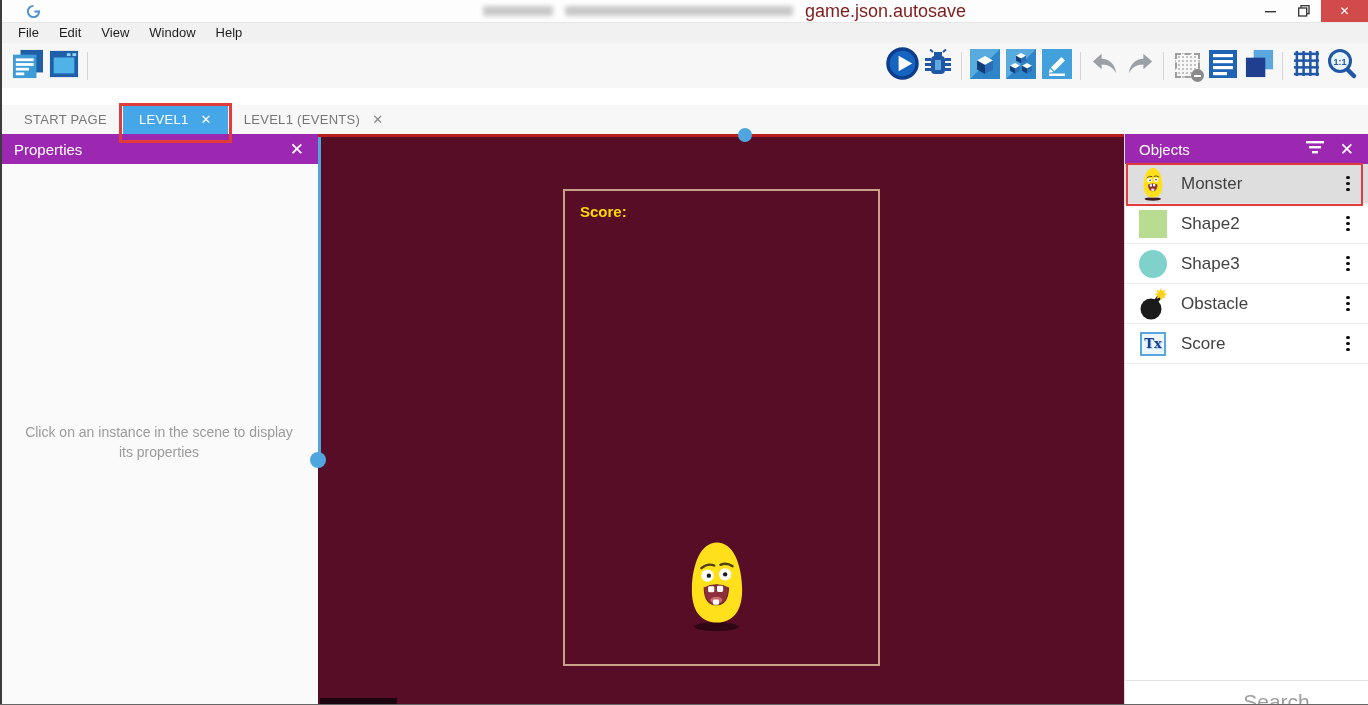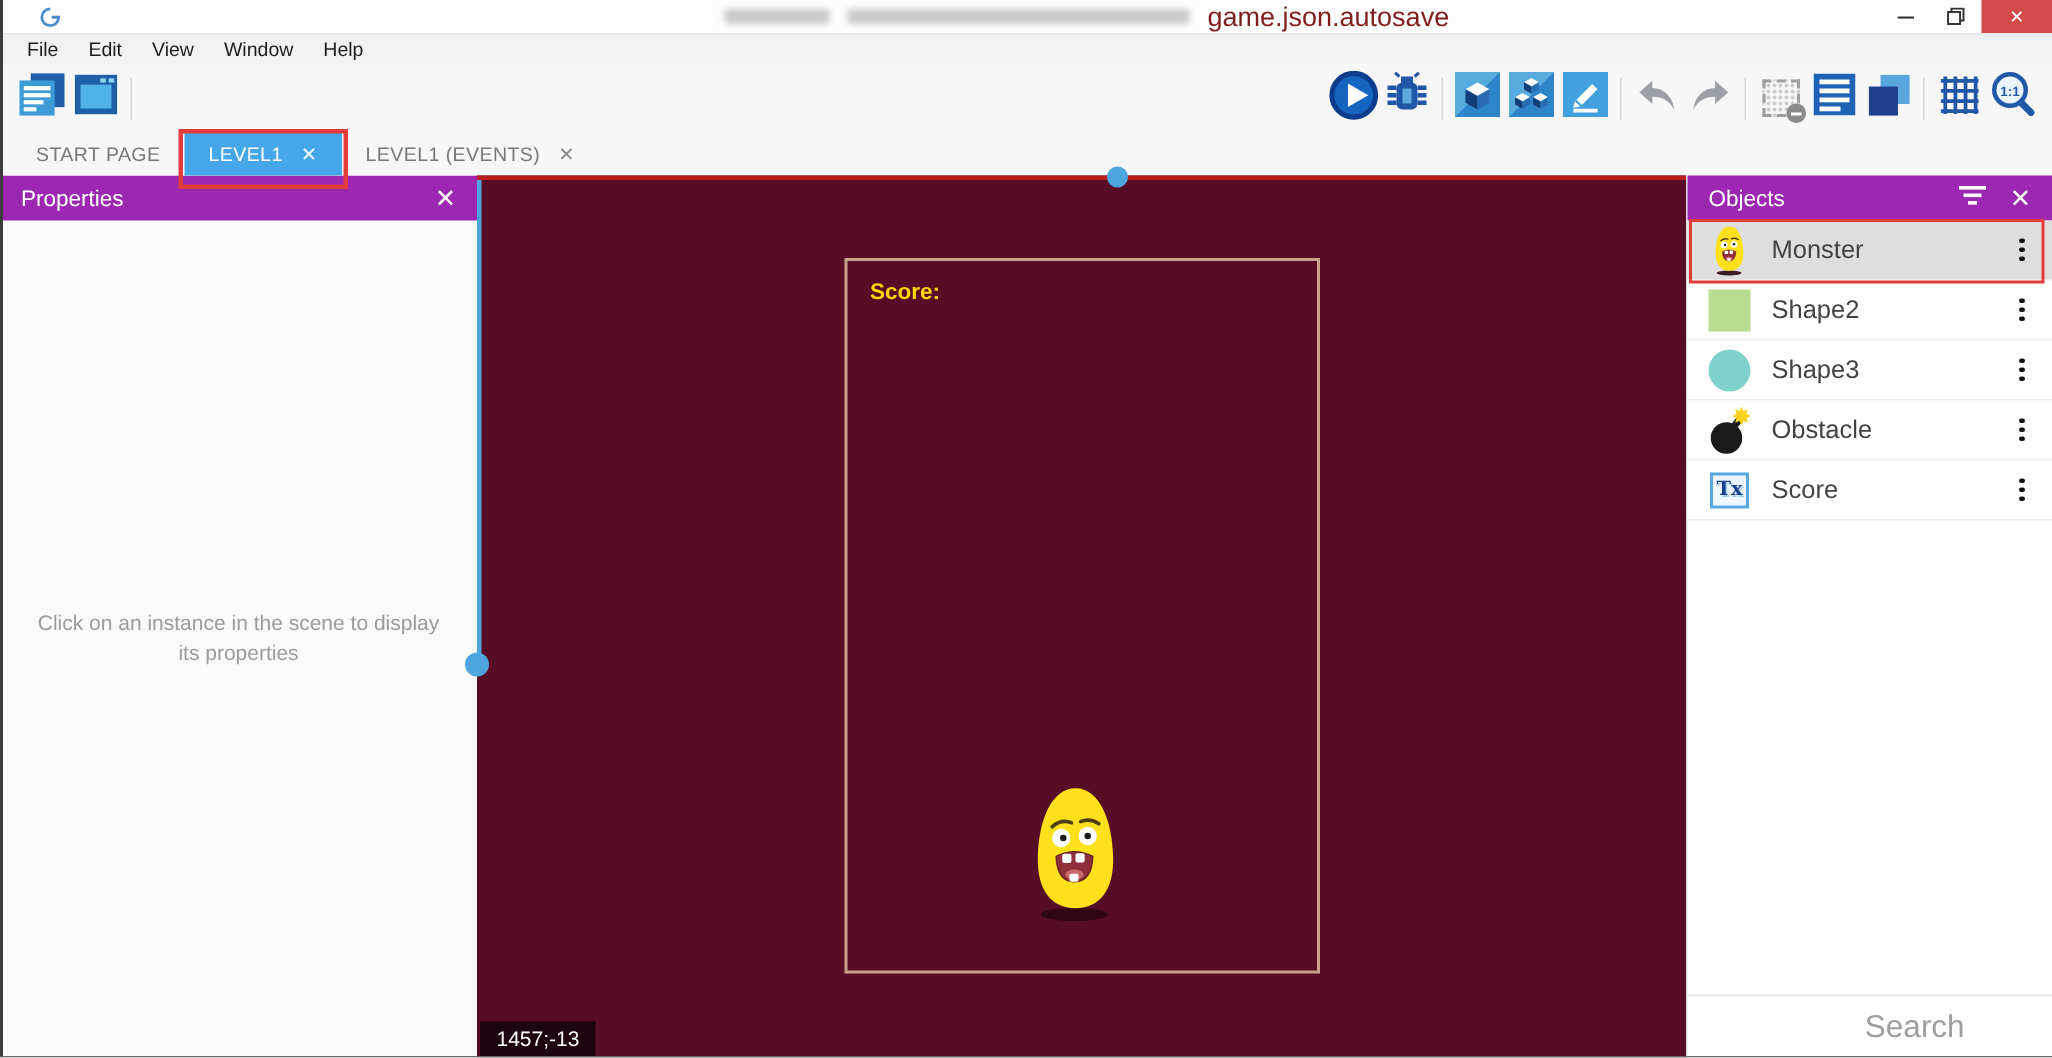--- a/index.html
+++ b/index.html
@@ -22,21 +22,21 @@
   .menubar { height:21px; background:#f1f1f1; border-top:1px solid #e6e6e6; display:flex; align-items:flex-end; padding-left:8px; }
   .menu-item { font-size:13px; color:#1d1d1d; padding:0 10px; line-height:21px; }
 
   
   .toolbar { height:45px; background:#f7f7f7; display:flex; align-items:center; padding:0 8px 0 10px; }
   .tb-btn { width:36px; height:38px; display:flex; align-items:center; justify-content:center; }
   .tb-sep { width:1px; height:28px; background:#d6d6d6; margin:0 5px; }
   .tb-right { margin-left:auto; display:flex; align-items:center; }
 
   
-  .tabbar { height:29px; background:#f7f7f7; display:flex; align-items:stretch; padding-left:8px; position:relative; }
+  .tabbar { height:29px; background:#f7f7f7; display:flex; align-items:stretch; padding-left:8px; position:relative;margin-top:17px; }
   .tab { display:flex; align-items:center; padding:0 16px; font-size:13px; color:#777; letter-spacing:.3px; }
   .tab .tab-close { margin-left:12px; font-size:13px; color:#888; }
   .tab.active { background:#45a7e8; color:#fff; position:relative; }
   .tab.active .tab-close { color:#fff; }
   .tab-annotation { position:absolute; top:-2px; left:-4px; right:-4px; bottom:-9px; border:3px solid #e23b3b; pointer-events:none; z-index:9; }
 
   
   .main { display:flex; height:588px; }
 
   

